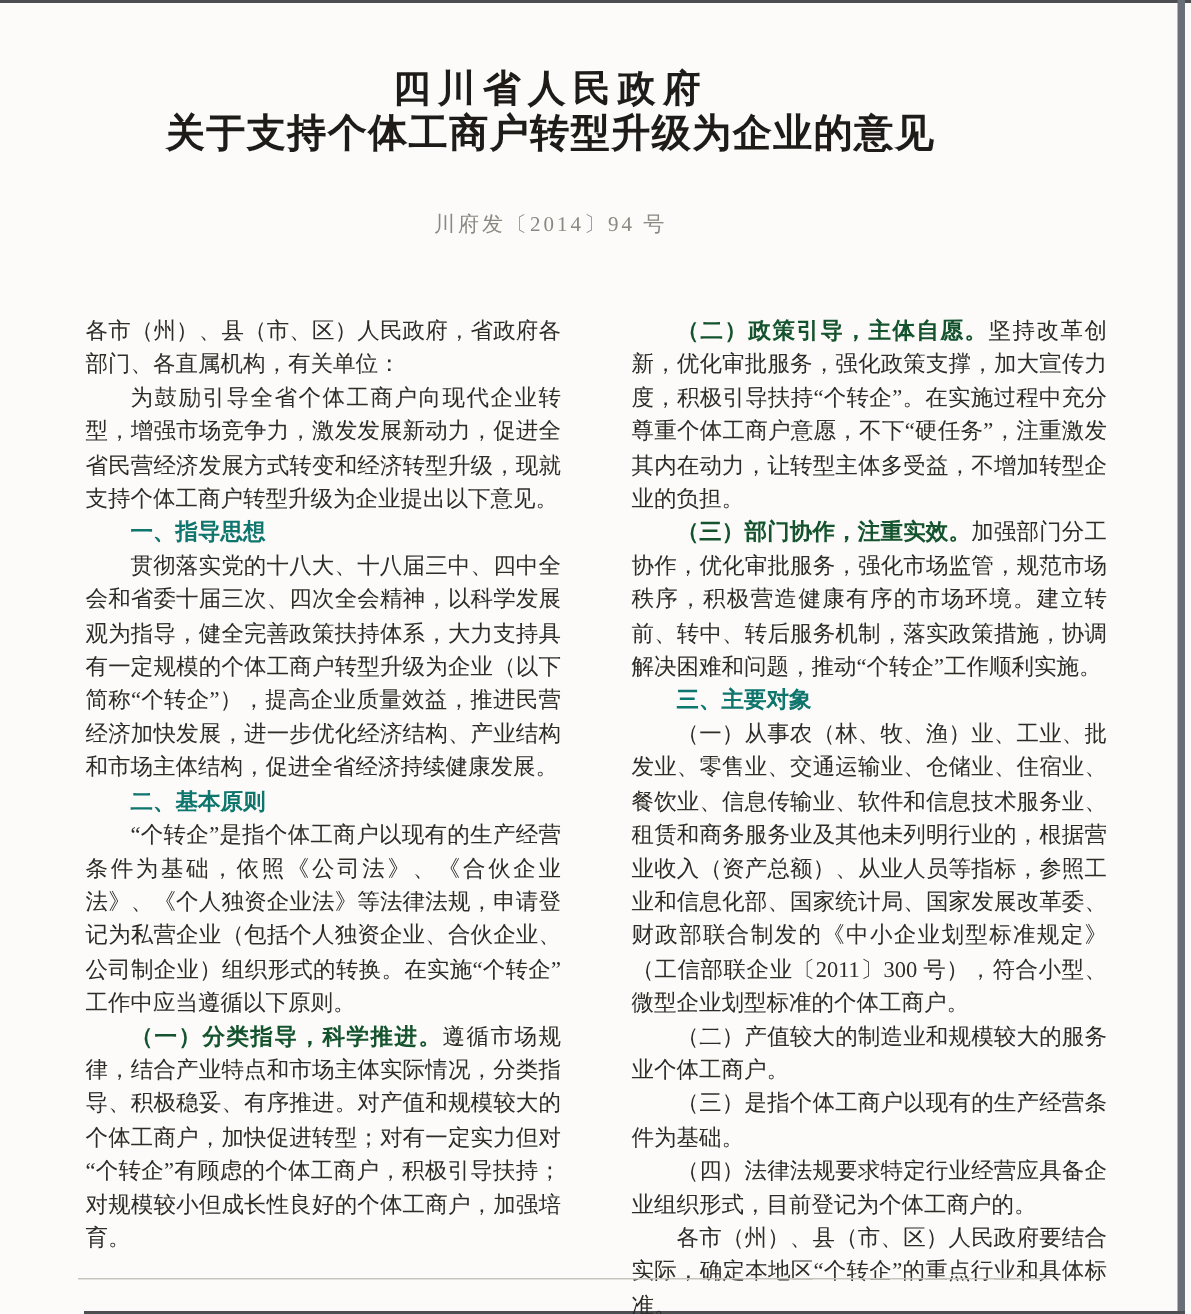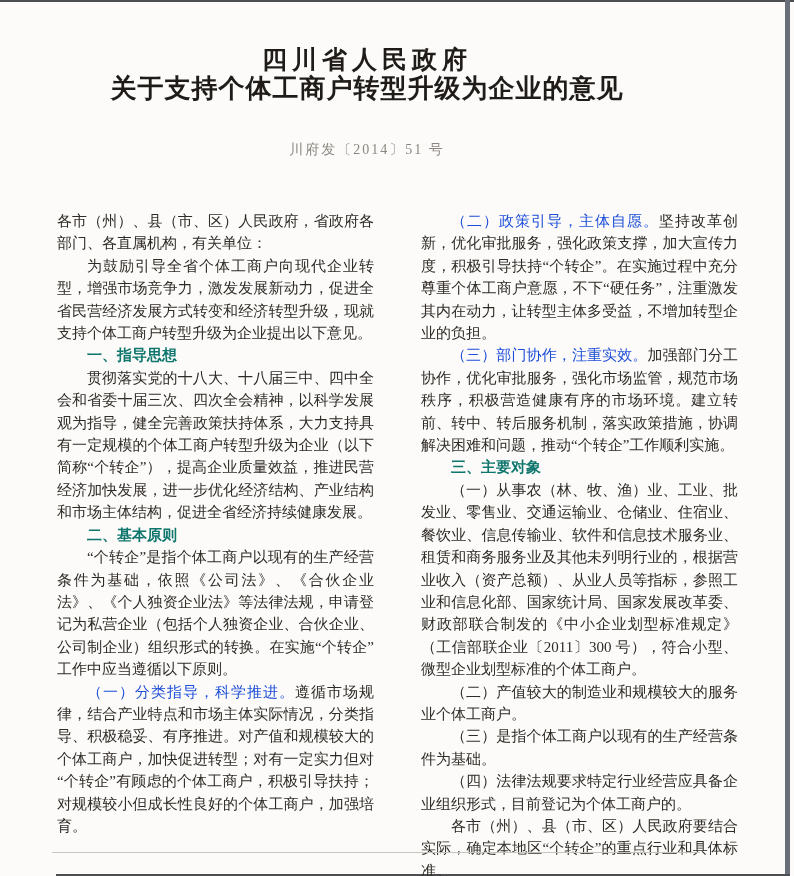--- a/index.html
+++ b/index.html
@@ -26,21 +26,21 @@
   .body-columns {
     position:absolute; top:210px; left:57px; width:681px;
     display:flex; gap:47px;
     font-size:15px; line-height:22.4px; color:#2f2b27;
     text-align:justify;
   }
   .col { width:317px; }
   .para        { text-indent:0; }
   .para.indent { text-indent:2em; }
   .para.heading{ text-indent:2em; font-weight:bold; color:#0f766e; }
-  .lead        { font-weight:normal; color:#1d4ed8; }
+  .lead        { font-weight:bold; color:#14532d; }
 
   
   .footer-rule { position:absolute; top:852px; left:52px; width:648px; height:1px; background:#c8c5bf; }
   .footer { position:absolute; top:856px; left:58px; display:flex; align-items:center; gap:10px; }
   .gazette-logo {
     width:20px; height:18px;
     background:linear-gradient(90deg,#33322e 0 34%, #77746d 34% 44%, #33322e 44% 72%, #77746d 72% 80%, #33322e 80% 100%);
   }
   .footer-text { font-size:12px; font-weight:bold; color:#2f2b27; letter-spacing:1px; display:flex; align-items:baseline; }
   .footer-text .year  { }
@@ -51,21 +51,21 @@
 
 <div class="page">
 
   <div class="edge-top"></div>
   <div class="edge-right"></div>
   <div class="edge-bottom"></div>
 
   <div class="titles">
     <div class="org">四川省人民政府</div>
     <div class="title">关于支持个体工商户转型升级为企业的意见</div>
-    <div class="docnum">川府发〔2014〕51 号</div>
+    <div class="docnum">川府发〔2014〕94 号</div>
   </div>
 
   <div class="body-columns">
 
     <div class="col">
       <p class="para">各市（州）、县（市、区）人民政府，省政府各部门、各直属机构，有关单位：</p>
       <p class="para indent">为鼓励引导全省个体工商户向现代企业转型，增强市场竞争力，激发发展新动力，促进全省民营经济发展方式转变和经济转型升级，现就支持个体工商户转型升级为企业提出以下意见。</p>
       <p class="para heading">一、指导思想</p>
       <p class="para indent">贯彻落实党的十八大、十八届三中、四中全会和省委十届三次、四次全会精神，以科学发展观为指导，健全完善政策扶持体系，大力支持具有一定规模的个体工商户转型升级为企业（以下简称“个转企”），提高企业质量效益，推进民营经济加快发展，进一步优化经济结构、产业结构和市场主体结构，促进全省经济持续健康发展。</p>
       <p class="para heading">二、基本原则</p>

